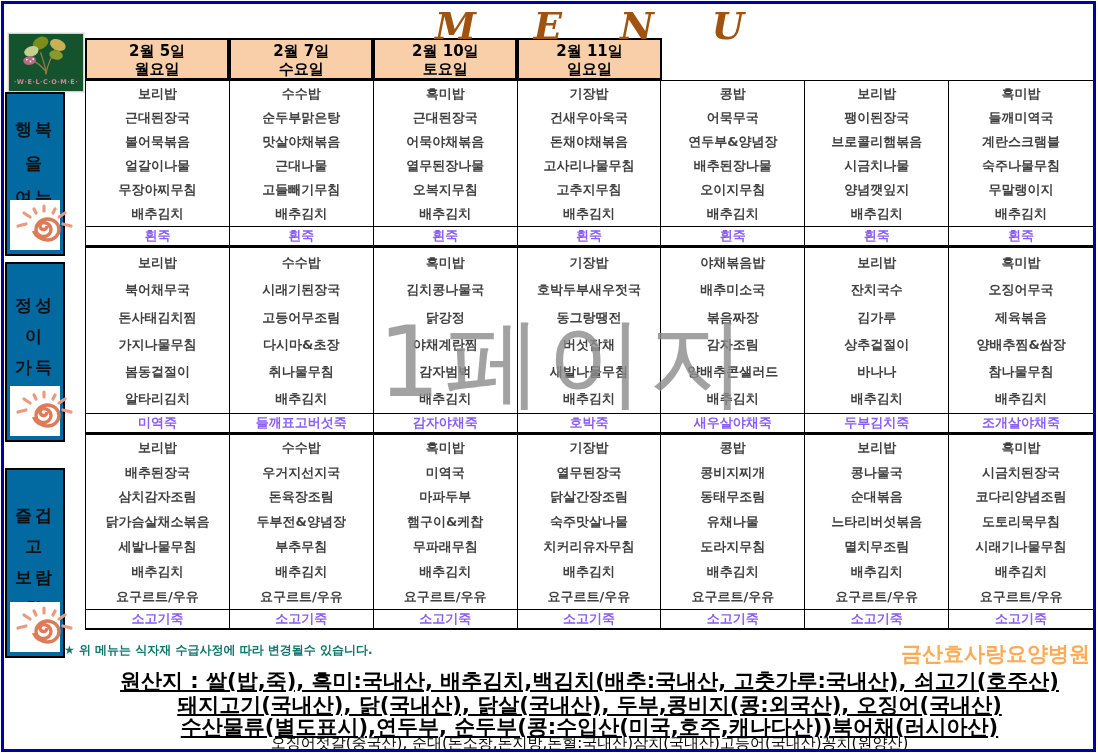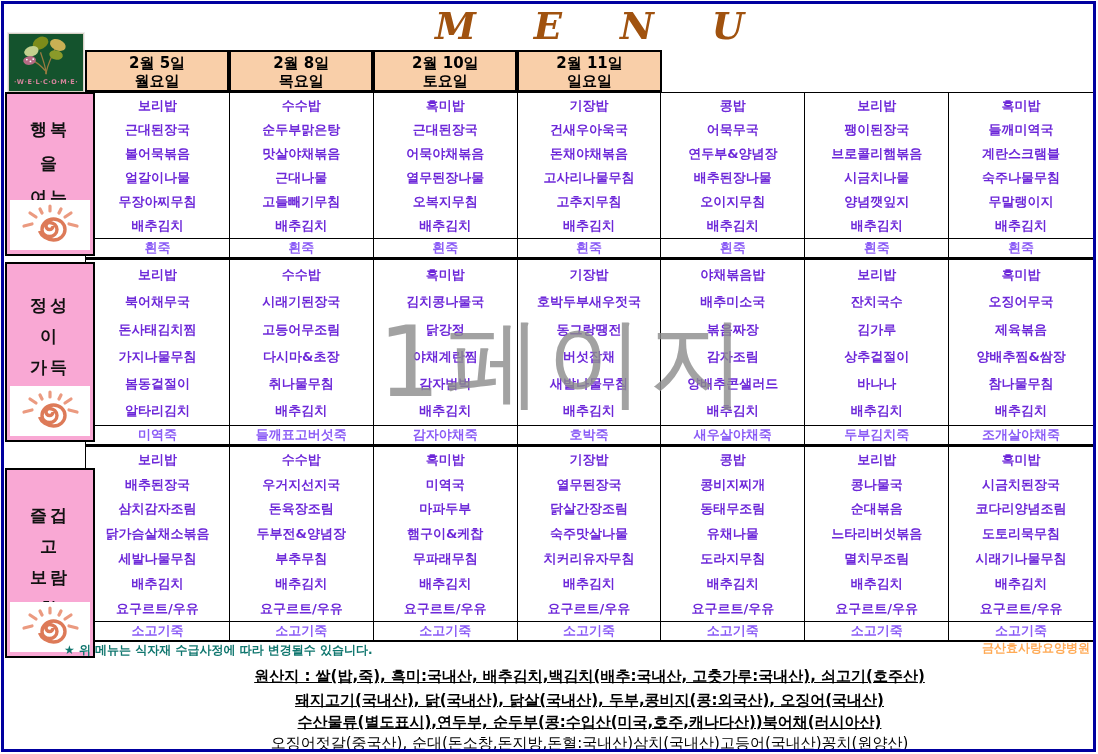--- a/index.html
+++ b/index.html
@@ -4,48 +4,48 @@
 <style>
   html,body{margin:0;padding:0;background:#fff;}
   body{width:1098px;height:754px;position:relative;font-family:"DejaVu Sans",sans-serif;overflow:hidden;}
   .frame{position:absolute;left:1px;top:1px;right:2px;bottom:2px;border:3px solid #0000a0;pointer-events:none;z-index:9;}
   
   .logo{position:absolute;left:8px;top:33px;width:74px;height:57px;background:#14532d;border:1px solid #d8d0c4;box-shadow:0 0 0 1px #eee;text-align:center;z-index:2;}
   .logo-text{font-size:6.5px;color:#d4849c;letter-spacing:.5px;font-weight:bold;margin-top:-2px;white-space:nowrap;}
   
   .title{position:absolute;left:85px;top:4px;width:1009px;text-align:center;font-family:"DejaVu Serif",serif;font-style:italic;font-weight:bold;font-size:37px;color:#a0520f;letter-spacing:58px;text-indent:58px;z-index:2;}
   
-  .menu-table{position:absolute;left:85px;top:50px;width:1009px;z-index:1;}
+  .menu-table{position:absolute;left:85px;top:38px;width:1009px;z-index:1;}
   .hrow{display:grid;grid-template-columns:repeat(7,1fr);height:40px;margin-bottom:2px;}
   .hcell{border:2px solid #000;background:#f9cfa9;text-align:center;font-weight:bold;font-size:15px;line-height:18px;padding-top:2px;color:#000;}
   .block{display:grid;grid-template-columns:repeat(7,1fr);border:1px solid #000;border-bottom:2px solid #000;background:#fff;}
   .mcell{border-right:1px solid #000;display:flex;flex-direction:column;min-width:0;}
   .mcell:last-child{border-right:none;}
-  .items{flex:1;text-align:center;white-space:pre-line;font-weight:600;font-size:13px;color:#6d28d9;padding-top:1px;overflow:hidden;}
+  .items{flex:1;text-align:center;white-space:pre-line;font-weight:600;font-size:13px;color:#404040;padding-top:1px;overflow:hidden;}
   .b1 .items{line-height:24px;height:144px;}
   .b2 .items{line-height:27.3px;height:164px;}
   .b3 .items{line-height:24.8px;height:174px;}
   .pje{border-top:1px solid #000;text-align:center;color:#8b5cf6;font-weight:bold;font-size:13px;height:18px;line-height:17px;}
   
-  .sbox{position:absolute;left:5px;width:90px;border:2px solid #000;background:#f9a8d4;box-sizing:border-box;text-align:center;z-index:2;}
+  .sbox{position:absolute;left:5px;width:60px;border:2px solid #000;background:#0369a1;box-sizing:border-box;text-align:center;z-index:2;}
   .sbox .stext{font-size:17px;font-weight:bold;color:#111;white-space:pre-line;letter-spacing:3px;}
   #sbox1{top:92px;height:164px;}
   #sbox2{top:262px;height:180px;}
   #sbox3{top:448px;height:190px;margin-top:20px;}
   #sbox1 .stext{margin-top:18px;line-height:34px;}
   #sbox2 .stext{margin-top:26px;line-height:31px;}
   #sbox3 .stext{margin-top:30px;line-height:31px;}
   .partial{height:11px;overflow:hidden;font-size:17px;font-weight:bold;color:#111;letter-spacing:3px;}
   .sun{position:absolute;left:3px;right:3px;bottom:4px;height:50px;background:#fff;}
   
   .watermark{position:absolute;left:378px;top:298px;font-size:98px;color:#8c8c8c;opacity:.8;z-index:5;letter-spacing:4px;pointer-events:none;white-space:nowrap;}
   
   .notice{position:absolute;left:64px;top:642px;font-size:12px;font-weight:bold;color:#0f766e;z-index:2;}
-  .hospital{position:absolute;right:8px;top:640px;font-size:12px;font-weight:bold;color:#ffaa55;z-index:2;}
-  .origin{position:absolute;left:85px;width:1009px;text-align:center;font-size:15px;font-weight:bold;color:#000;text-decoration:underline;z-index:2;white-space:nowrap;}
+  .hospital{position:absolute;right:8px;top:640px;font-size:21px;font-weight:bold;color:#ffaa55;z-index:2;}
+  .origin{position:absolute;left:85px;width:1009px;text-align:center;font-size:21px;font-weight:bold;color:#000;text-decoration:underline;z-index:2;white-space:nowrap;}
   #org0{top:667px;}
   #org1{top:691px;}
   #org2{top:713px;}
   #org3{top:734px;text-decoration:none;font-weight:normal;font-size:15px;}
 </style>
 </head>
 <body>
 
 <div class="frame"></div>
 
@@ -70,22 +70,22 @@
 
 <div class="title">MENU</div>
 
 <div class="menu-table">
   <div class="hrow">
     <div class="hcell">
         <div>2월 5일</div>
         <div>월요일</div>
       </div>
     <div class="hcell">
-        <div>2월 8일</div>
-        <div>목요일</div>
+        <div>2월 7일</div>
+        <div>수요일</div>
       </div>
     <div class="hcell">
         <div>2월 10일</div>
         <div>토요일</div>
       </div>
     <div class="hcell">
         <div>2월 11일</div>
         <div>일요일</div>
       </div>
   </div>

